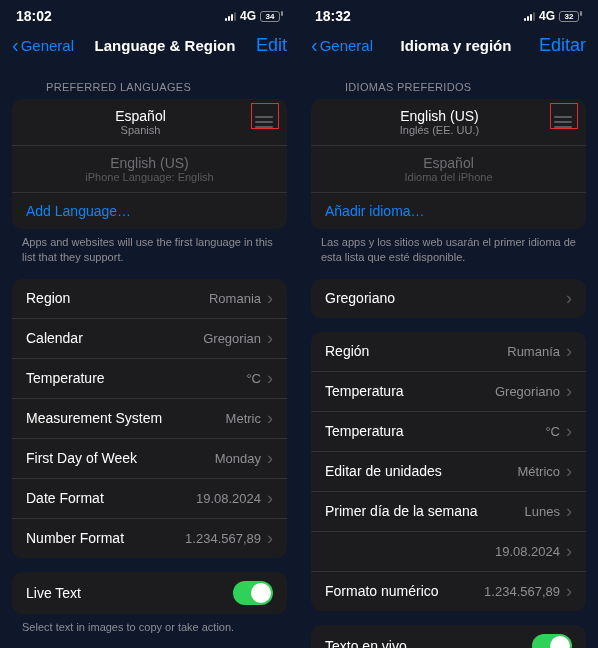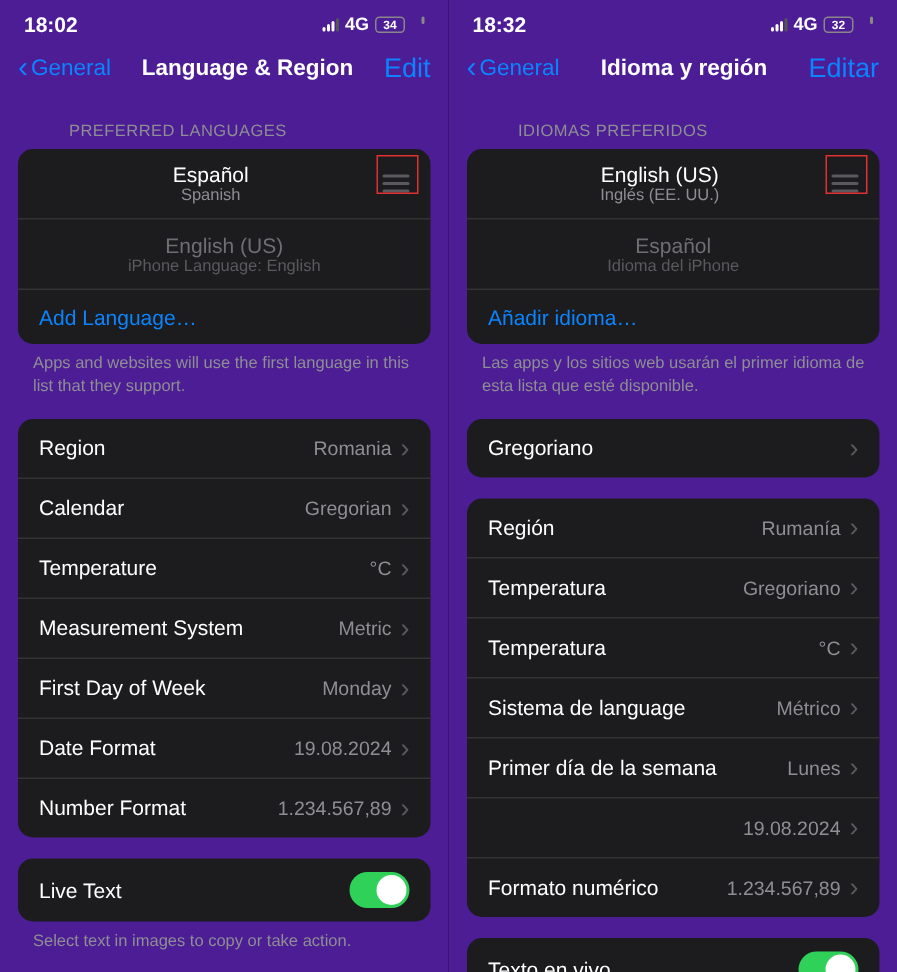--- a/index.html
+++ b/index.html
@@ -1,17 +1,17 @@
 <!DOCTYPE html>
 <html><head>
 <meta charset="utf-8">
 <style>
   * { margin: 0; padding: 0; box-sizing: border-box; font-family: -apple-system, "Helvetica Neue", Arial, sans-serif; }
   body { background: #000; color: #fff; display: flex; width: 598px; height: 648px; overflow: hidden; }
-  .screen { width: 299px; height: 648px; background: #4c1d95; display: flex; flex-direction: column; position: relative; }
+  .screen { width: 299px; height: 648px; background: #0f172a; display: flex; flex-direction: column; position: relative; }
   .status-bar { display: flex; justify-content: space-between; align-items: center; padding: 8px 16px 4px; font-size: 14px; font-weight: 600; }
   .status-right { display: flex; align-items: center; gap: 4px; font-size: 12px; }
   .nav-bar { display: flex; justify-content: space-between; align-items: center; padding: 6px 12px 10px; }
   .back-btn { display: flex; align-items: center; color: #0a84ff; font-size: 15px; gap: 2px; }
   .nav-title { font-size: 15px; font-weight: 600; text-align: center; flex: 1; }
   .edit-btn { color: #0a84ff; font-size: 18px; }
   .content { flex: 1; overflow-y: auto; padding: 0 12px; scrollbar-width: none; }
   .content::-webkit-scrollbar { display: none; }
   .section-header { font-size: 11px; color: #8e8e93; text-transform: uppercase; padding: 14px 6px 6px; letter-spacing: 0.3px; margin-left: 28px; }
   .group { background: #1c1c1e; border-radius: 10px; overflow: hidden; }
@@ -27,21 +27,21 @@
   .drag-icon { width: 18px; height: 12px; display: flex; flex-direction: column; justify-content: space-between; }
   .drag-icon span { display: block; height: 2px; background: #5a5a5e; border-radius: 1px; }
   .highlight-box { position: absolute; right: 8px; top: 4px; width: 28px; height: 26px; border: 1.5px solid #e03030; pointer-events: none; }
   .link-row { color: #0a84ff; font-size: 14px; padding: 10px 14px; }
   .footer-text { font-size: 11px; color: #8e8e93; padding: 6px 10px 14px; line-height: 1.35; }
   .toggle { width: 40px; height: 24px; background: #30d158; border-radius: 12px; position: relative; }
   .toggle::after { content: ""; position: absolute; right: 2px; top: 2px; width: 20px; height: 20px; background: #fff; border-radius: 50%; }
   .signal { display: inline-flex; align-items: flex-end; gap: 1px; height: 10px; }
   .signal span { width: 2px; background: #fff; border-radius: 1px; }
   .signal span:nth-child(1){height:3px}.signal span:nth-child(2){height:5px}.signal span:nth-child(3){height:7px}.signal span:nth-child(4){height:9px;background:#555}
-  .batt { display: inline-flex; gap: 11px; }
+  .batt { display: inline-flex; gap: 1px; }
   .batt-body { width: 20px; height: 11px; border: 1px solid #888; border-radius: 3px; position: relative; display:flex; align-items:center; justify-content:center; font-size:8px; font-weight:700;}
   .batt-cap { width: 2px; height: 5px; background: #888; border-radius: 1px; }
 </style>
 </head>
 <body>
 
 <div class="screen">
   <div class="status-bar">
     <span>18:02</span>
     <div class="status-right">
@@ -221,21 +221,21 @@
           <span class="row-value">Gregoriano</span>
           <span class="chevron">›</span>
         </div>
       <div class="row">
           <span class="row-title">Temperatura</span>
           <span style="flex:1"></span>
           <span class="row-value">°C</span>
           <span class="chevron">›</span>
         </div>
       <div class="row">
-          <span class="row-title">Sistema de language</span>
+          <span class="row-title">Editar de unidades</span>
           <span style="flex:1"></span>
           <span class="row-value">Métrico</span>
           <span class="chevron">›</span>
         </div>
       <div class="row">
           <span class="row-title">Primer día de la semana</span>
           <span style="flex:1"></span>
           <span class="row-value">Lunes</span>
           <span class="chevron">›</span>
         </div>

